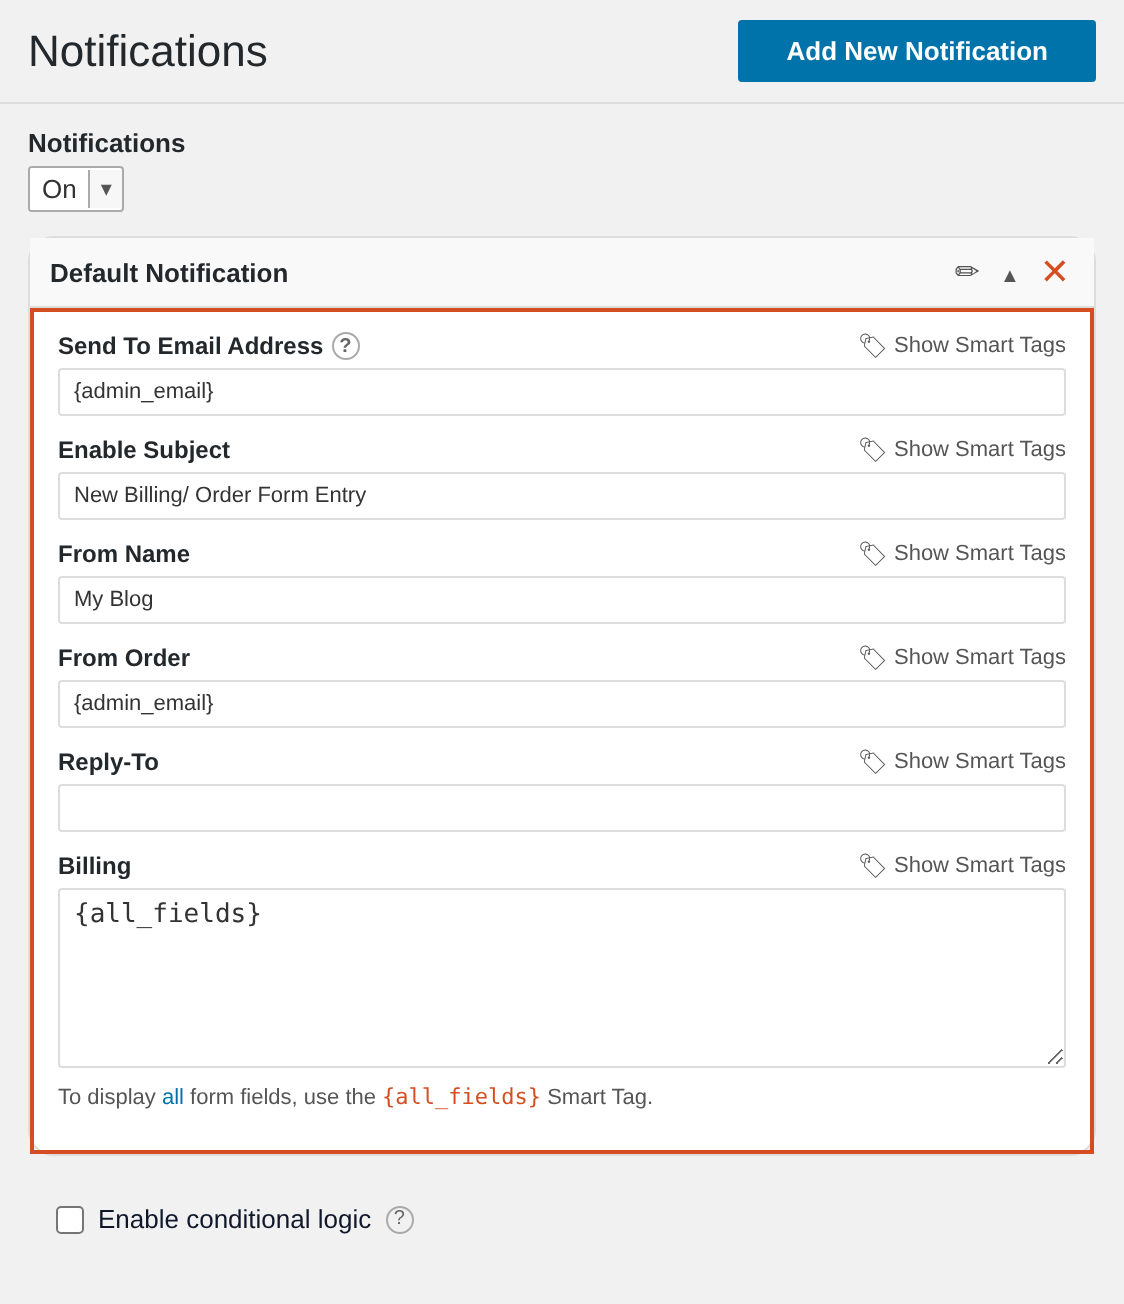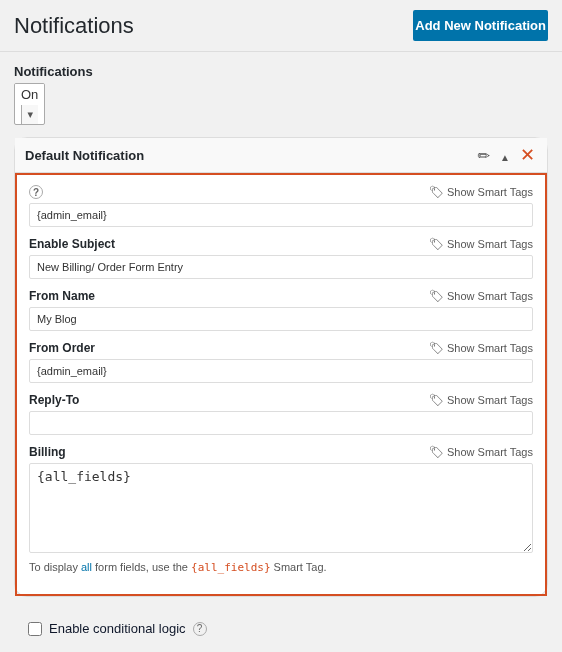--- a/index.html
+++ b/index.html
@@ -26,21 +26,21 @@
     }
     .header-title {
       font-size: 22px;
       font-weight: 400;
       color: #23282d;
     }
     .add-notification-btn {
       background: #0073aa;
       color: #fff;
       border: none;
-      padding: 8px 2px;
+      padding: 8px 24px;
       font-size: 13px;
       cursor: pointer;
       border-radius: 2px;
       font-weight: 600;
     }
     .content-area {
       padding: 12px 14px 14px 14px;
     }
     .notifications-label {
       font-size: 13px;
@@ -49,21 +49,20 @@
       margin-bottom: 4px;
     }
     .select-wrapper {
       display: inline-flex;
       align-items: center;
       border: 1px solid #aaa;
       background: #fff;
       border-radius: 2px;
       margin-bottom: 12px;
       overflow: hidden;
-      flex-direction: column;
     }
     .select-value {
       padding: 3px 6px;
       font-size: 13px;
       background: #fff;
     }
     .select-arrow {
       padding: 3px 5px;
       background: #f7f7f7;
       border-left: 1px solid #aaa;
@@ -236,20 +235,21 @@
             <span>✕</span>
           </button>
         </div>
       </div>
 
       <div class="notification-card-body">
 
         <div class="field-group">
           <div class="field-label-row">
             <label class="field-label">
+              <span>Send To Email Address</span>
               <span class="help-icon">?</span>
             </label>
             <a class="smart-tags-link">
               <span class="smart-tags-icon">🏷</span>
               <span>Show Smart Tags</span>
             </a>
           </div>
           <input class="field-input" type="text" value="{admin_email}" style="">
         </div>
 

